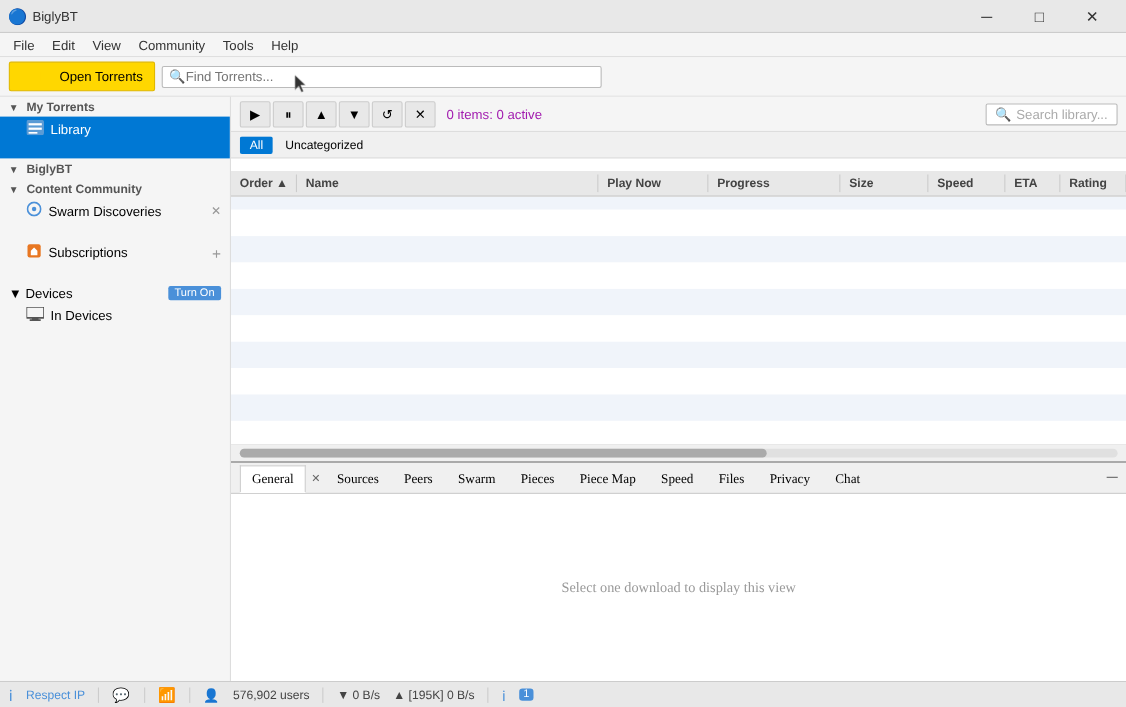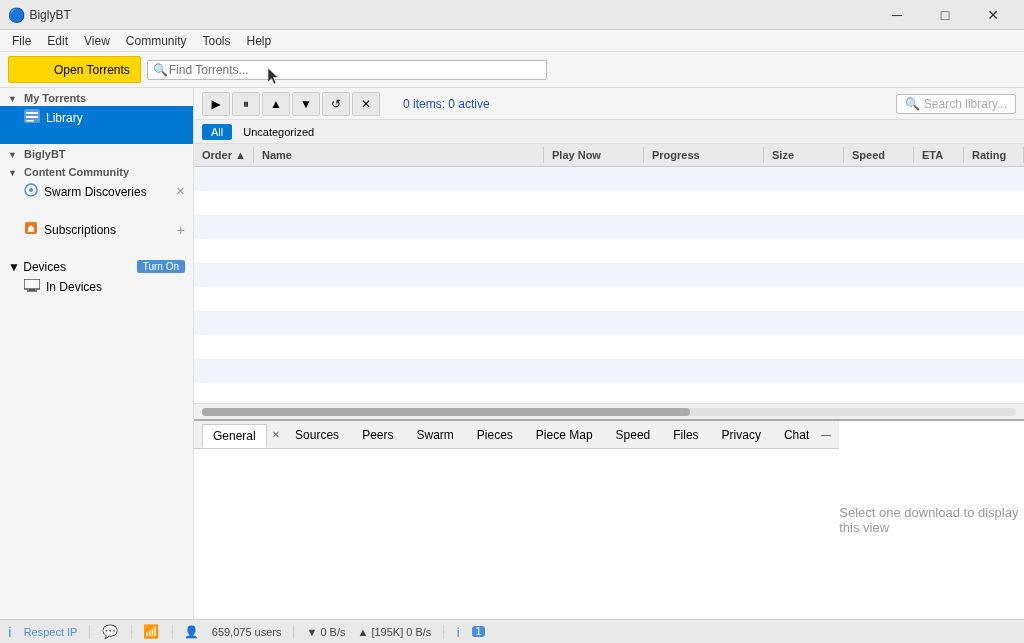--- a/index.html
+++ b/index.html
@@ -64,21 +64,21 @@
     }
 
     
     #main-layout {
       display: flex;
       height: calc(643px - 30px - 22px - 36px - 24px);
     }
 
     
     #sidebar {
-      width: 194px;
+      width: 210px;
       background: #f5f5f5;
       border-right: 1px solid #ddd;
       overflow-y: auto;
       flex-shrink: 0;
       font-size: 12px;
     }
     .sidebar-section-header {
       display: flex; align-items: center; justify-content: space-between;
       padding: 4px 8px 2px 8px;
       font-size: 11px; font-weight: 600; color: #555;
@@ -116,21 +116,21 @@
       display: flex; align-items: center;
       padding: 4px 8px; gap: 2px;
       background: #f5f5f5; border-bottom: 1px solid #ddd;
       height: 32px;
     }
     .tb-btn {
       width: 28px; height: 24px; border: 1px solid #ccc; background: #e8e8e8;
       cursor: pointer; display: flex; align-items: center; justify-content: center;
       font-size: 12px; border-radius: 2px;
     }
-    .status-text { margin: 0 21px; font-size: 12px; color: #1d4ed8; }
+    .status-text { margin: 0 8px; font-size: 12px; color: #a21caf; }
     .search-library {
       display: flex; align-items: center;
       background: white; border: 1px solid #bbb;
       border-radius: 2px; padding: 2px 8px; gap: 4px;
       font-size: 12px; color: #999;
     }
 
     
     #filter-tabs {
       display: flex; align-items: center;
@@ -147,41 +147,42 @@
     #torrent-table {
       flex: 1;
       overflow-y: auto;
       overflow-x: auto;
     }
     .table-header {
       display: grid;
       grid-template-columns: 60px 1fr 100px 120px 80px 70px 50px 60px;
       background: #e8e8e8; border-bottom: 1px solid #ccc;
       font-size: 11px; font-weight: 600; color: #444;
-      padding: 3px 0; position: sticky; top: 0;
+      padding: 3px 0; position: sticky; top: 12px;
     }
     .th-cell {
       padding: 2px 8px; border-right: 1px solid #ccc;
       white-space: nowrap; display: flex; align-items: center; gap: 2px;
     }
     .table-row-alt { background: #f0f4fa; height: 24px; }
     .table-row-norm { background: white; height: 24px; }
 
     
     #h-scroll { height: 16px; background: #f0f0f0; border-top: 1px solid #ddd; position: relative; }
     .h-scroll-track { background: #e0e0e0; height: 8px; margin: 4px 8px; border-radius: 4px; position: relative; }
     .h-scroll-thumb { background: #aaa; height: 8px; width: 60%; border-radius: 4px; position: absolute; left: 0; }
 
     
     #bottom-panel {
       height: 200px;
       border-top: 2px solid #aaa;
       background: white;
       display: flex;
-      flex-direction: row;
+      flex-direction: column;
+      font-family: Liberation Serif, serif;
     }
     #bottom-tabs {
       display: flex; align-items: center;
       background: #f0f0f0; border-bottom: 1px solid #ccc;
       padding: 0 8px; gap: 0;
       height: 28px;
     }
     .bottom-tab {
       padding: 4px 10px; font-size: 12px; cursor: pointer;
       border: 1px solid transparent; border-bottom: none;
@@ -403,21 +404,21 @@
 
 <div id="status-bar">
   <span style="color:#4a90d9; font-size:14px;">ℹ</span>
   <span style="color:#4a90d9; cursor:pointer;">Respect IP</span>
   <span class="status-divider"></span>
   <span style="font-size:13px; cursor:pointer;">💬</span>
   <span class="status-divider"></span>
   <span style="font-size:13px;">📶</span>
   <span class="status-divider"></span>
   <span style="font-size:12px;">👤</span>
-  <span>659,075 users</span>
+  <span>576,902 users</span>
   <span class="status-divider"></span>
   <span>▼ 0 B/s</span>
   <span>▲ [195K] 0 B/s</span>
   <span class="status-divider"></span>
   <span style="color:#4a90d9; font-size:13px; cursor:pointer;">ℹ</span>
   <span style="background:#4a90d9; color:white; border-radius:3px; padding:0 4px; font-size:10px;">1</span>
 </div>
 
 <div id="cursor-overlay">
   <svg width="12" height="18" viewBox="0 0 12 18">

